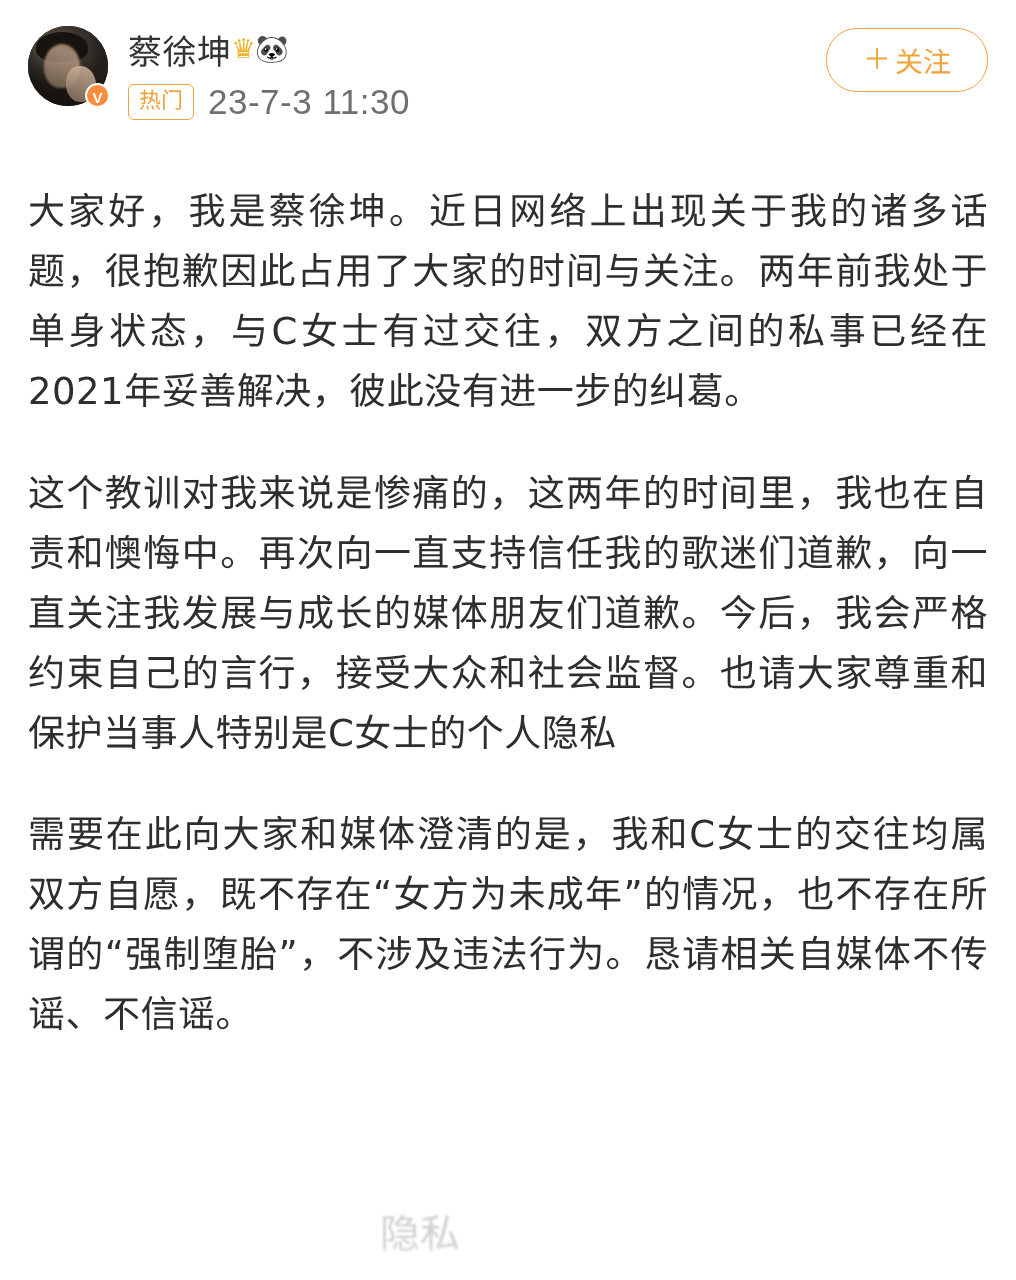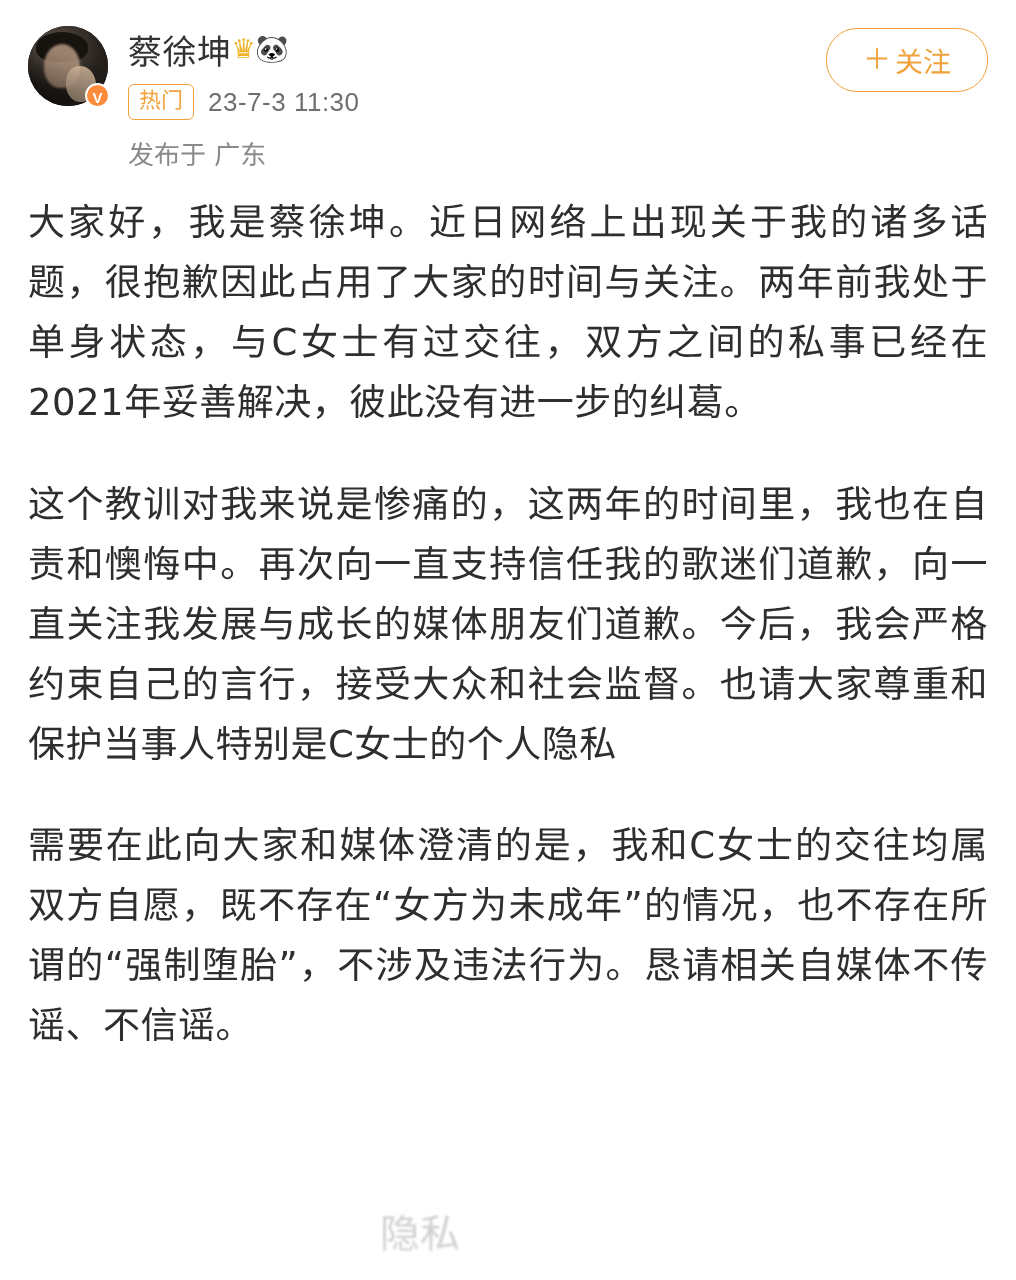--- a/index.html
+++ b/index.html
@@ -150,21 +150,21 @@
     border: 1.5px solid #f0a23c;
     color: #f0a23c;
     border-radius: 6px;
     font-size: 22px;
     padding: 2px 10px 4px 10px;
     line-height: 1.25;
     font-family: "DejaVu Sans", "Liberation Sans", sans-serif;
   }
   .timestamp {
     color: #6f6f6f;
-    font-size: 26px;
+    font-size: 35px;
     letter-spacing: .5px;
   }
   .location {
     margin-top: 14px;
     color: #8a8a8a;
     font-size: 26px;
     font-family: "DejaVu Sans", "Liberation Sans", sans-serif;
   }
 
   .follow-btn {
@@ -185,21 +185,21 @@
     cursor: pointer;
     font-family: "DejaVu Sans", "Liberation Sans", sans-serif;
   }
   .follow-btn .plus {
     font-size: 28px;
     line-height: 1;
   }
 
   
   .content {
-    margin-top: 31px;
+    margin-top: 20px;
     font-size: 37px;
     line-height: 1.62;
     color: #2e2e2e;
     letter-spacing: 0.5px;
     font-family: "DejaVu Sans", "Liberation Sans", sans-serif;
     text-align: justify;
   }
   .content p {
     margin: 0 0 42px 0;
   }
@@ -250,21 +250,20 @@
         <span class="nickname">蔡徐坤</span>
         <span class="crown-icon">♛</span>
         <span class="panda-icon">🐼</span>
       </div>
 
       <div class="meta-row">
         <span class="hot-badge">热门</span>
         <span class="timestamp">23-7-3 11:30</span>
       </div>
 
-      <div class="location">发布于 广东</div>
     </div>
 
     <div class="follow-btn">
       <span class="plus">＋</span>
       <span>关注</span>
     </div>
   </div>
 
   <div class="content">
     <p>大家好，我是蔡徐坤。近日网络上出现关于我的诸多话题，很抱歉因此占用了大家的时间与关注。两年前我处于单身状态，与C女士有过交往，双方之间的私事已经在2021年妥善解决，彼此没有进一步的纠葛。</p>

